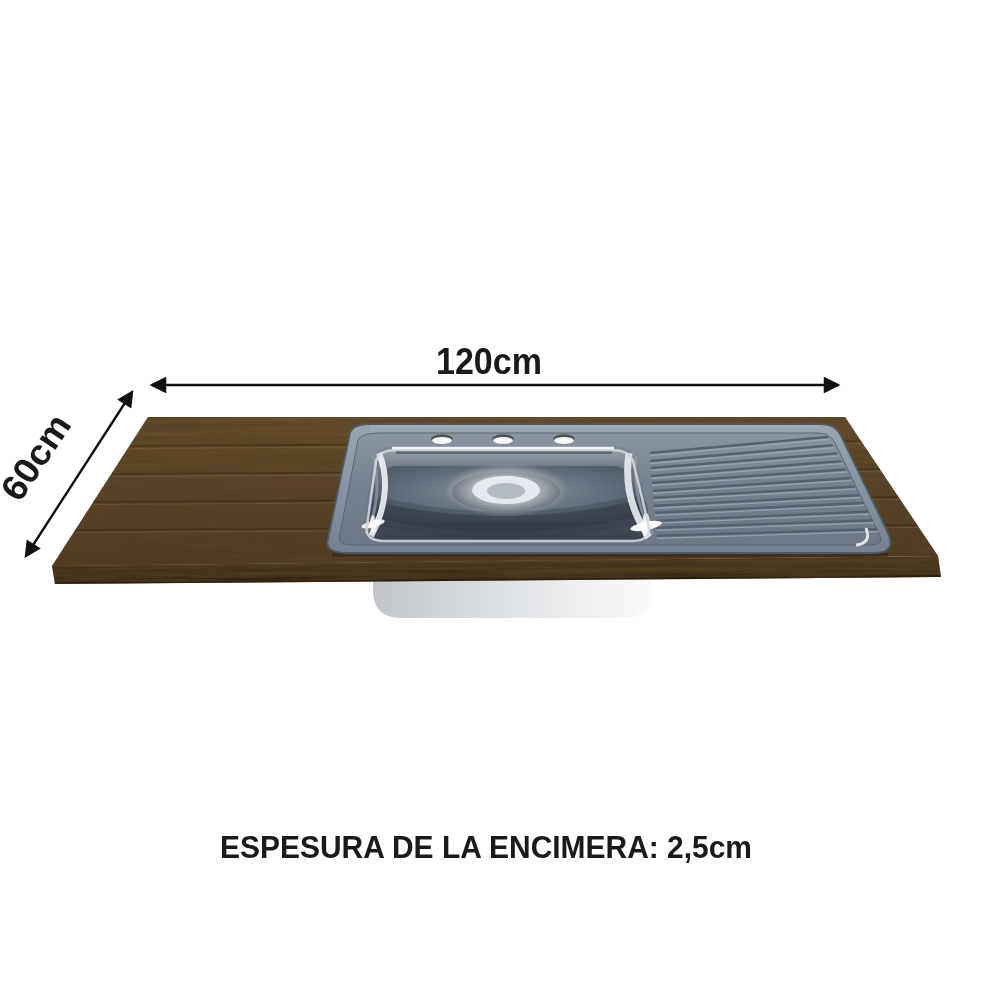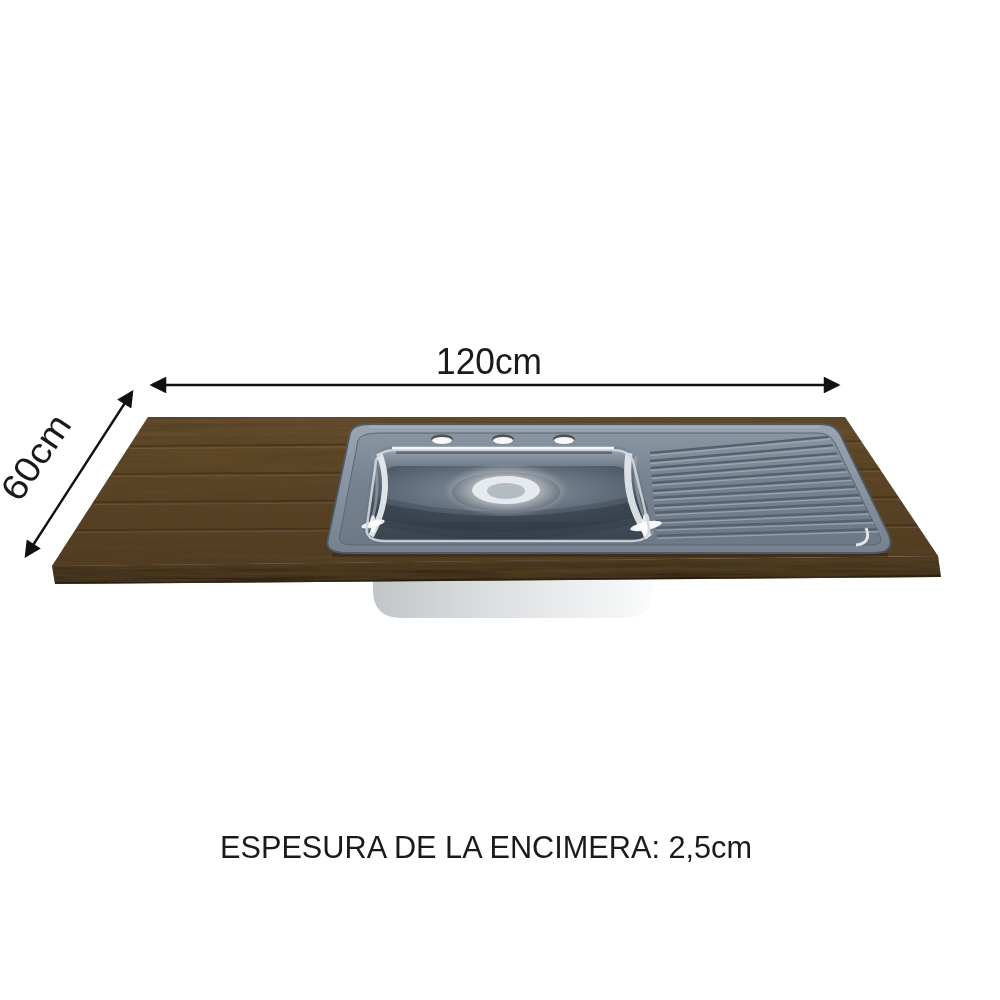--- a/index.html
+++ b/index.html
@@ -1,18 +1,19 @@
 <!DOCTYPE html>
 <html><head>
 <meta charset="utf-8">
 <style>
   html,body{margin:0;padding:0;background:#ffffff;}
   .canvas{
     width:1000px;height:1000px;background:#ffffff;position:relative;overflow:hidden;
     font-family:"Liberation Sans", sans-serif;
+    font-weight:bold;
   }
   svg text{font-family:"Liberation Sans", sans-serif;}
 </style>
 </head>
 <body>
 
 <div class="canvas">
 <svg width="1000" height="1000" viewBox="0 0 1000 1000" xmlns="http://www.w3.org/2000/svg">
   <defs>
     <marker id="arrow" viewBox="0 0 10 10" refX="8.5" refY="5" markerWidth="9" markerHeight="7" orient="auto-start-reverse">

